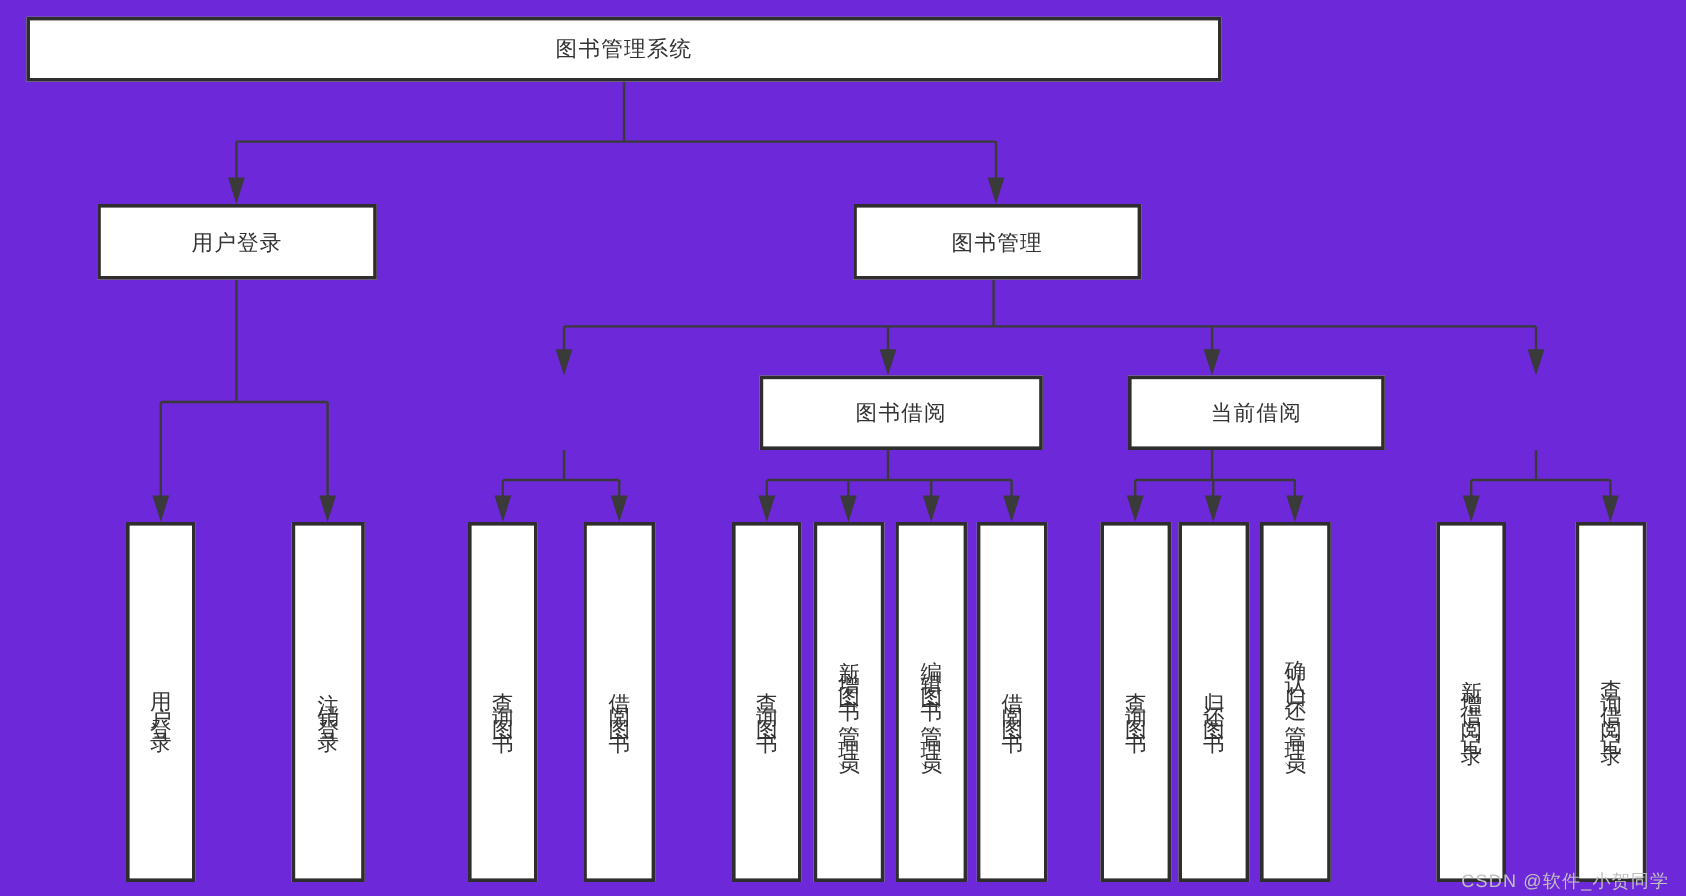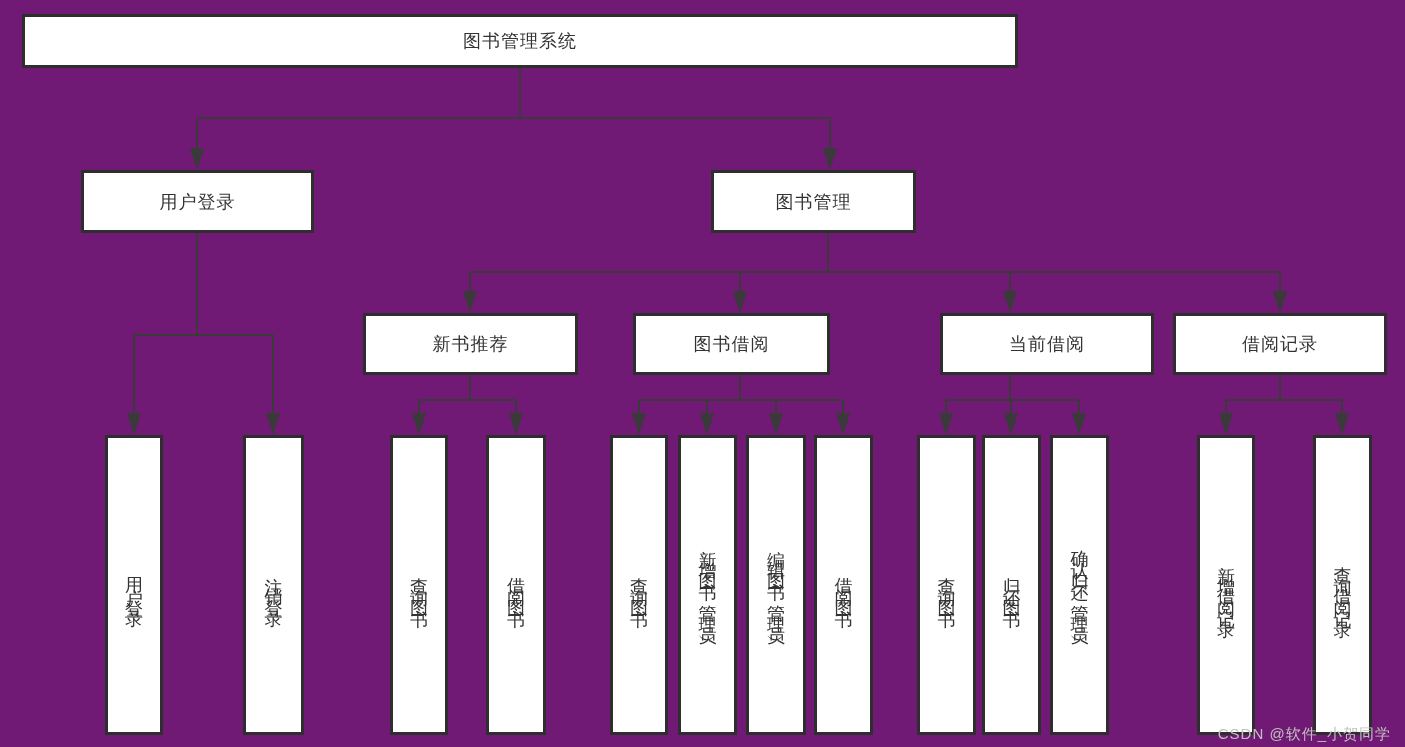--- a/index.html
+++ b/index.html
@@ -1,31 +1,31 @@
 <!DOCTYPE html>
 <html><head>
 <meta charset="utf-8">
 <style>
   html,body{margin:0;padding:0;background:#ffffff;}
   #canvas{
-    position:relative;width:1405px;height:747px;background:#701a75;overflow:hidden;
+    position:relative;width:1405px;height:747px;background:#6d28d9;overflow:hidden;
     font-family:"Liberation Sans",sans-serif;color:#333333;
   }
   #wires{position:absolute;left:0;top:0;width:1405px;height:747px;}
   .node{
     box-sizing:border-box;position:absolute;background:#ffffff;
     border:3px solid #2e2e2e;display:flex;align-items:center;justify-content:center;
   }
   .node .label{font-size:18px;color:#333333;letter-spacing:1px;white-space:nowrap;}
   .root{left:22px;top:14px;width:996px;height:54px;}
   .lvl2-a{left:81px;top:170px;width:233px;height:63px;}
-  .lvl2-b{left:711px;top:170px;width:205px;height:63px;}
+  .lvl2-b{left:711px;top:170px;width:240px;height:63px;}
   .lvl3{top:313px;height:62px;}
   .lvl3-a{left:363px;width:215px;}
-  .lvl3-b{left:633px;width:197px;}
+  .lvl3-b{left:633px;width:236px;}
   .lvl3-c{left:903px;width:214px;margin-left:37px;}
   .lvl3-d{left:1173px;width:214px;}
   .leaf{top:435px;height:300px;}
   .leaf .label{
     writing-mode:vertical-rl;text-orientation:mixed;
     font-size:18px;letter-spacing:11px;line-height:1;white-space:nowrap;
   }
   .leaf-1{left:105px;width:58px;}
   .leaf-2{left:243px;width:61px;}
   .leaf-3{left:390px;width:58px;}
@@ -105,31 +105,25 @@
     <span class="label">图书管理系统</span>
   </div>
 
   <div class="node lvl2-a">
     <span class="label">用户登录</span>
   </div>
   <div class="node lvl2-b">
     <span class="label">图书管理</span>
   </div>
 
-  <div class="node lvl3 lvl3-a">
-    <span class="label">新书推荐</span>
-  </div>
   <div class="node lvl3 lvl3-b">
     <span class="label">图书借阅</span>
   </div>
   <div class="node lvl3 lvl3-c">
     <span class="label">当前借阅</span>
-  </div>
-  <div class="node lvl3 lvl3-d">
-    <span class="label">借阅记录</span>
   </div>
 
   <div class="node leaf leaf-1">
     <span class="label">用户登录</span>
   </div>
   <div class="node leaf leaf-2">
     <span class="label">注销登录</span>
   </div>
   <div class="node leaf leaf-3">
     <span class="label">查询图书</span>

